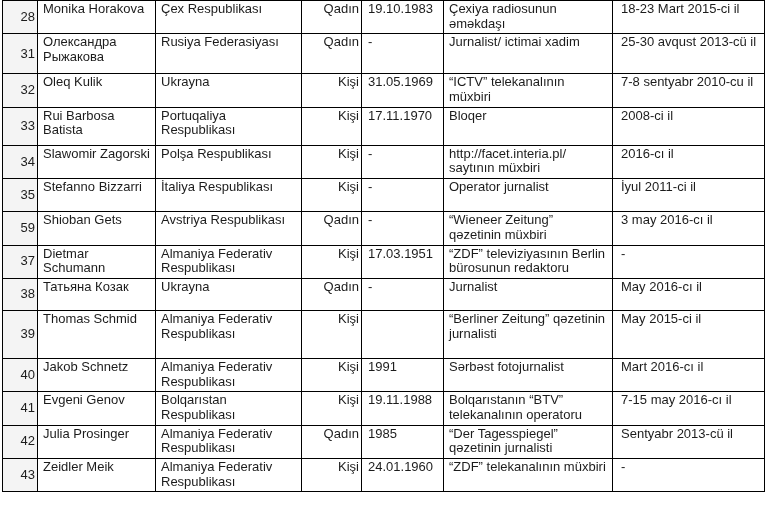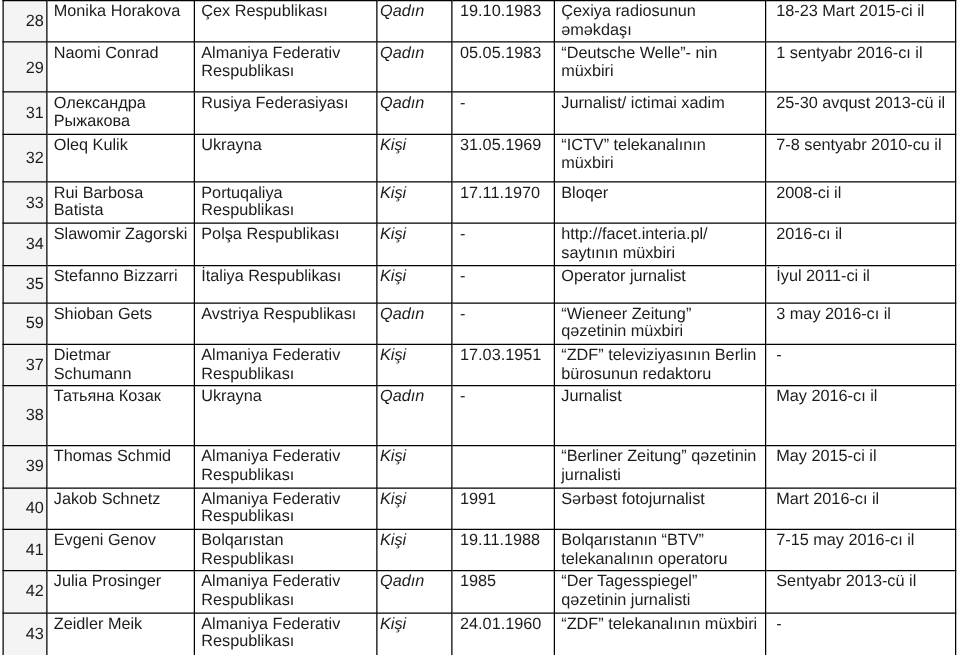--- a/index.html
+++ b/index.html
@@ -41,21 +41,21 @@
     padding: 1px 4px 2px 5px;
     overflow: hidden;
     word-wrap: break-word;
   }
   td.num {
     text-align: right;
     vertical-align: middle;
     background: #f4f4f4;
     padding: 1px 2px;
   }
-  td.gender { text-align: left; padding-left: 2px; padding-right: 2px; font-style: italic; }
+  td.gender { text-align: right; padding-left: 2px; padding-right: 2px; }
   td.dob    { padding-left: 6px; }
   td.period { padding-left: 8px; padding-right: 3px; }
 
   
   tbody tr:nth-child(1)  { height: 33px; }
   tbody tr:nth-child(2)  { height: 40px; }
   tbody tr:nth-child(3)  { height: 32px; }
   tbody tr:nth-child(4)  { height: 38px; }
   tbody tr:nth-child(5)  { height: 33px; margin-top: 40px; }
   tbody tr:nth-child(6)  { height: 33px; }
@@ -88,29 +88,20 @@
         <tr>
           <td class="num">28</td>
           <td class="name">Monika Horakova</td>
           <td class="country">Çex Respublikası</td>
           <td class="gender">Qadın</td>
           <td class="dob">19.10.1983</td>
           <td class="occupation">Çexiya radiosunun əməkdaşı</td>
           <td class="period">18-23 Mart 2015-ci il</td>
         </tr>
         <tr>
-          <td class="num">29</td>
-          <td class="name">Naomi Conrad</td>
-          <td class="country">Almaniya Federativ Respublikası</td>
-          <td class="gender">Qadın</td>
-          <td class="dob">05.05.1983</td>
-          <td class="occupation">“Deutsche Welle”- nin müxbiri</td>
-          <td class="period">1 sentyabr 2016-cı il</td>
-        </tr>
-        <tr>
           <td class="num">31</td>
           <td class="name">Олександра Рыжакова</td>
           <td class="country">Rusiya Federasiyası</td>
           <td class="gender">Qadın</td>
           <td class="dob">-</td>
           <td class="occupation">Jurnalist/ ictimai xadim</td>
           <td class="period">25-30 avqust 2013-cü il</td>
         </tr>
         <tr>
           <td class="num">32</td>

